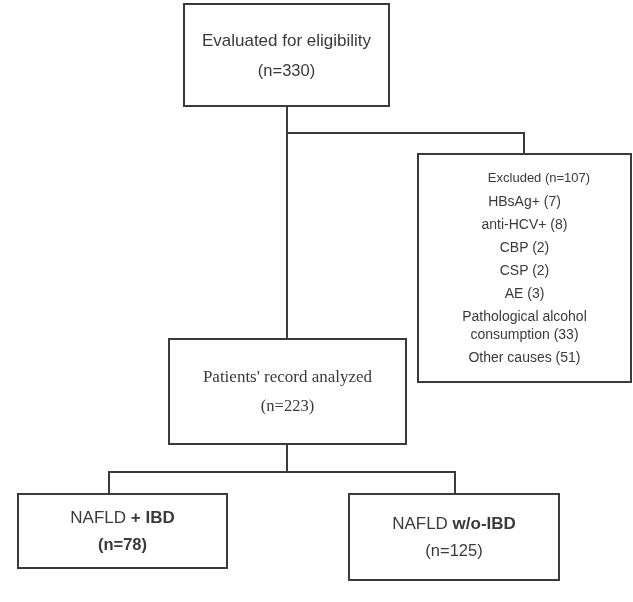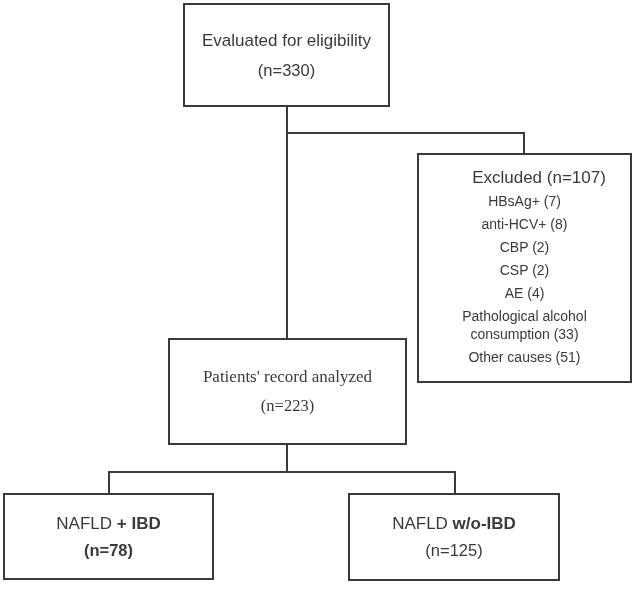--- a/index.html
+++ b/index.html
@@ -35,21 +35,21 @@
     font-size: 16.5px;
     line-height: 22px;
     margin-top: 7px;
   }
   .bold { font-weight: bold; }
   #box-excluded {
     justify-content: flex-start;
     padding: 12px 8px 0 8px;
   }
   .excl-title {
-    font-size: 17px;
+    font-size: 13px;
     line-height: 22px;
     margin-bottom: 3px;
     margin-left: 29px;
   }
   .excl-item {
     font-size: 14px;
     line-height: 18px;
     margin-bottom: 5px;
   }
   .vline, .hline {
@@ -76,31 +76,31 @@
     <div class="main-line">Evaluated for eligibility</div>
     <div class="sub-line">(n=330)</div>
   </div>
 
   <div class="box" id="box-excluded" style="left:417px; top:153px; width:215px; height:230px;">
     <div class="excl-title">Excluded (n=107)</div>
     <div class="excl-item">HBsAg+ (7)</div>
     <div class="excl-item">anti-HCV+ (8)</div>
     <div class="excl-item">CBP (2)</div>
     <div class="excl-item">CSP (2)</div>
-    <div class="excl-item">AE (4)</div>
+    <div class="excl-item">AE (3)</div>
     <div class="excl-item" style="max-width:170px;">Pathological alcohol consumption (33)</div>
     <div class="excl-item">Other causes (51)</div>
   </div>
 
   <div class="box" id="box-analyzed" style="left:168px; top:338px; width:239px; height:107px;font-family:Liberation Serif, serif;">
     <div class="main-line">Patients' record analyzed</div>
     <div class="sub-line">(n=223)</div>
   </div>
 
-  <div class="box" id="box-nafld-ibd" style="left:3px; top:493px; width:211px; height:87px;">
+  <div class="box" id="box-nafld-ibd" style="left:17px; top:493px; width:211px; height:76px;">
     <div class="main-line"><span>NAFLD </span><span class="bold">+ IBD</span></div>
     <div class="sub-line" style="margin-top:4px;font-weight:bold;">(n=78)</div>
   </div>
 
   <div class="box" id="box-nafld-wo-ibd" style="left:348px; top:493px; width:212px; height:88px;">
     <div class="main-line"><span>NAFLD </span><span class="bold">w/o-IBD</span></div>
     <div class="sub-line" style="margin-top:4px;">(n=125)</div>
   </div>
 
 </div>

